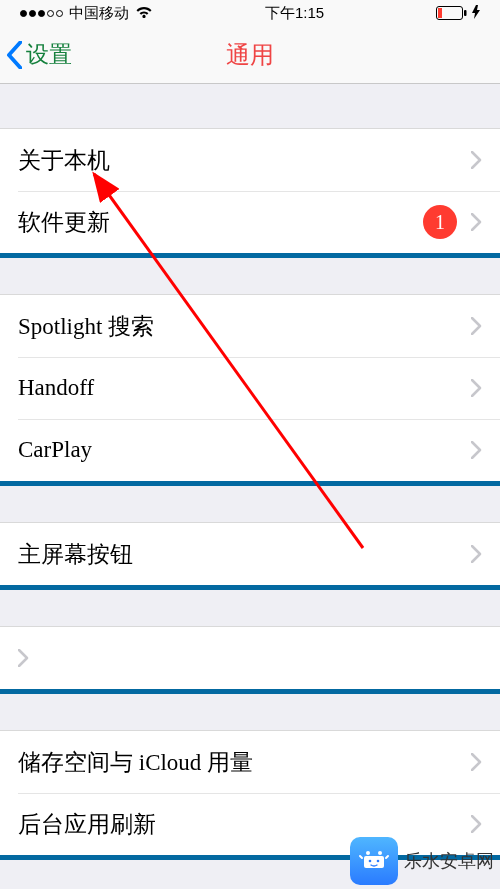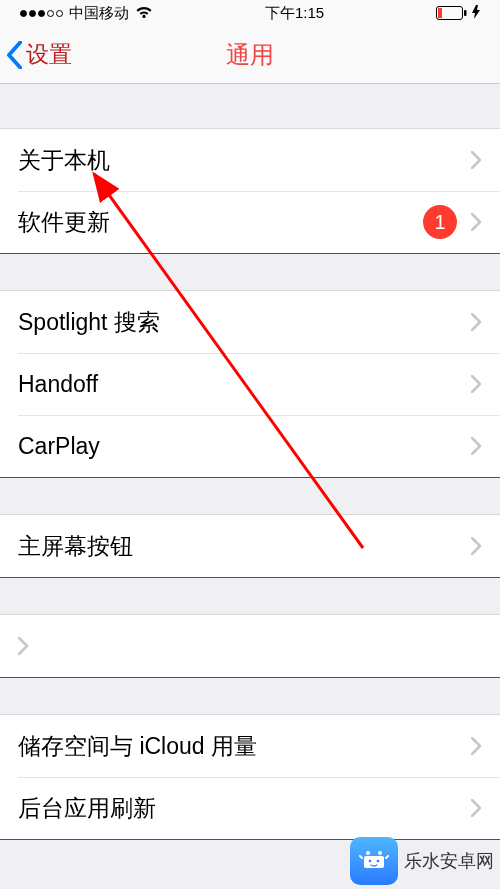--- a/index.html
+++ b/index.html
@@ -69,39 +69,40 @@
     border-bottom: 1px solid #c8c8c8;
     position: relative;
     display: flex;
     align-items: center;
   }
   .back-btn {
     position: absolute;
     left: 6px;
     display: flex;
     align-items: center;
-    color: #b91c1c;
+    color: #15803d;
     font-size: 23px;
   }
   .back-chevron {
     width: 16px;
     height: 28px;
     margin-right: 4px;
   }
   .nav-title {
     width: 100%;
     text-align: center;
     font-size: 24px;
     font-weight: 500;
     color: #ef4444;
   }
   .group {
     background: #fff;
     border-top: 1px solid #d9d9d9;
-    border-bottom: 1px solid #0369a1;
+    border-bottom: 5px solid #0369a1;
+    font-family: Liberation Serif, serif;
   }
   .group.first { margin-top: 44px; }
   .group + .group { margin-top: 36px; }
   .row {
     height: 62px;
     display: flex;
     align-items: center;
     padding: 0 18px;
     position: relative;
     font-size: 23px;

